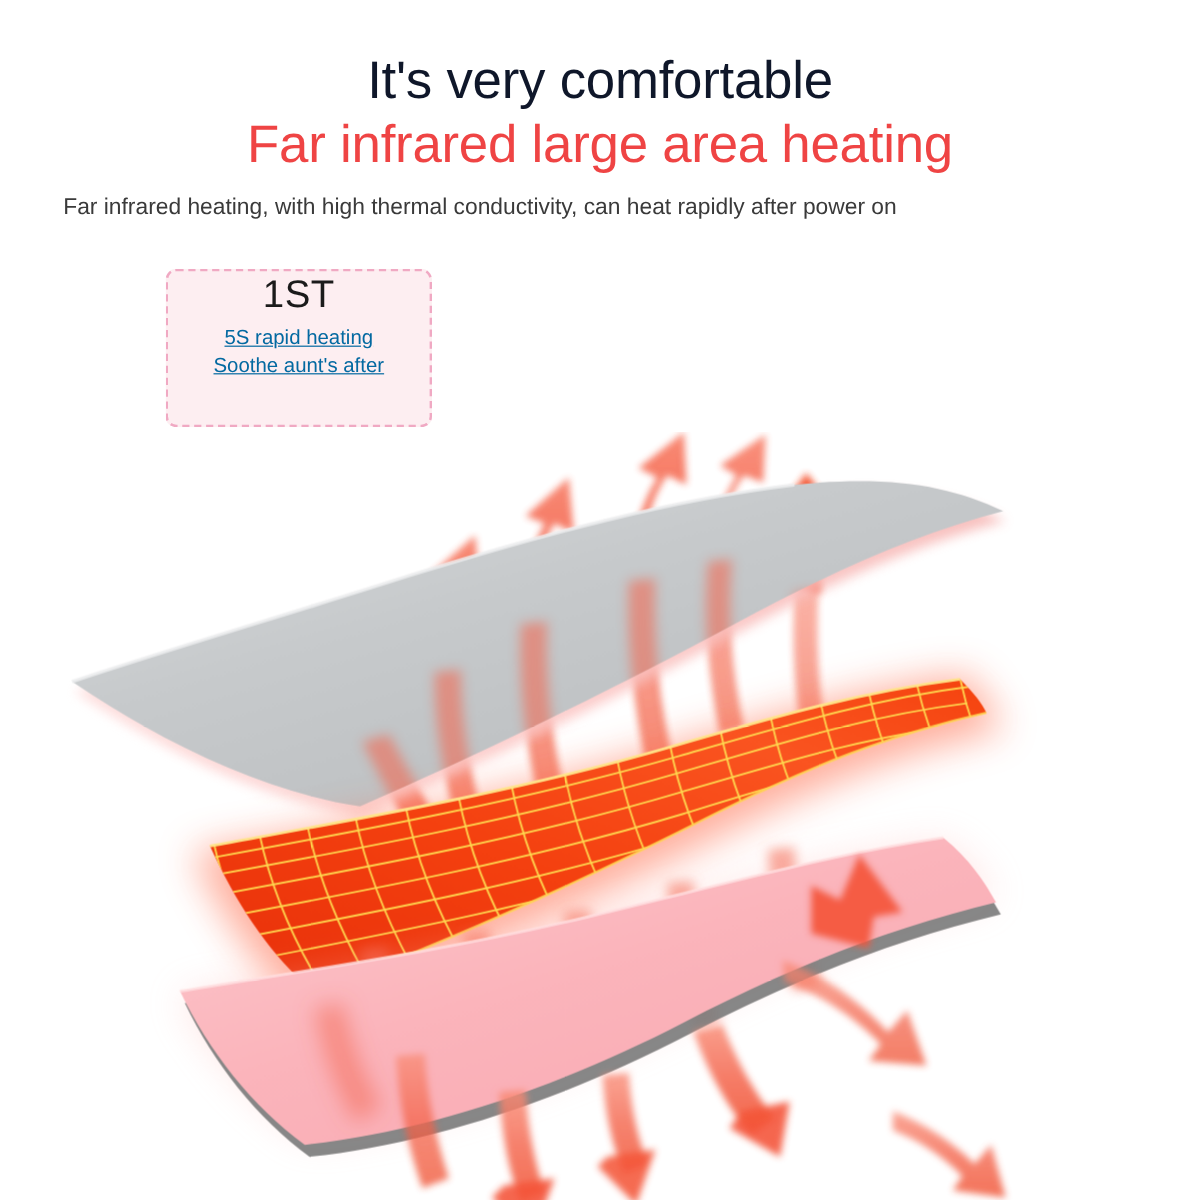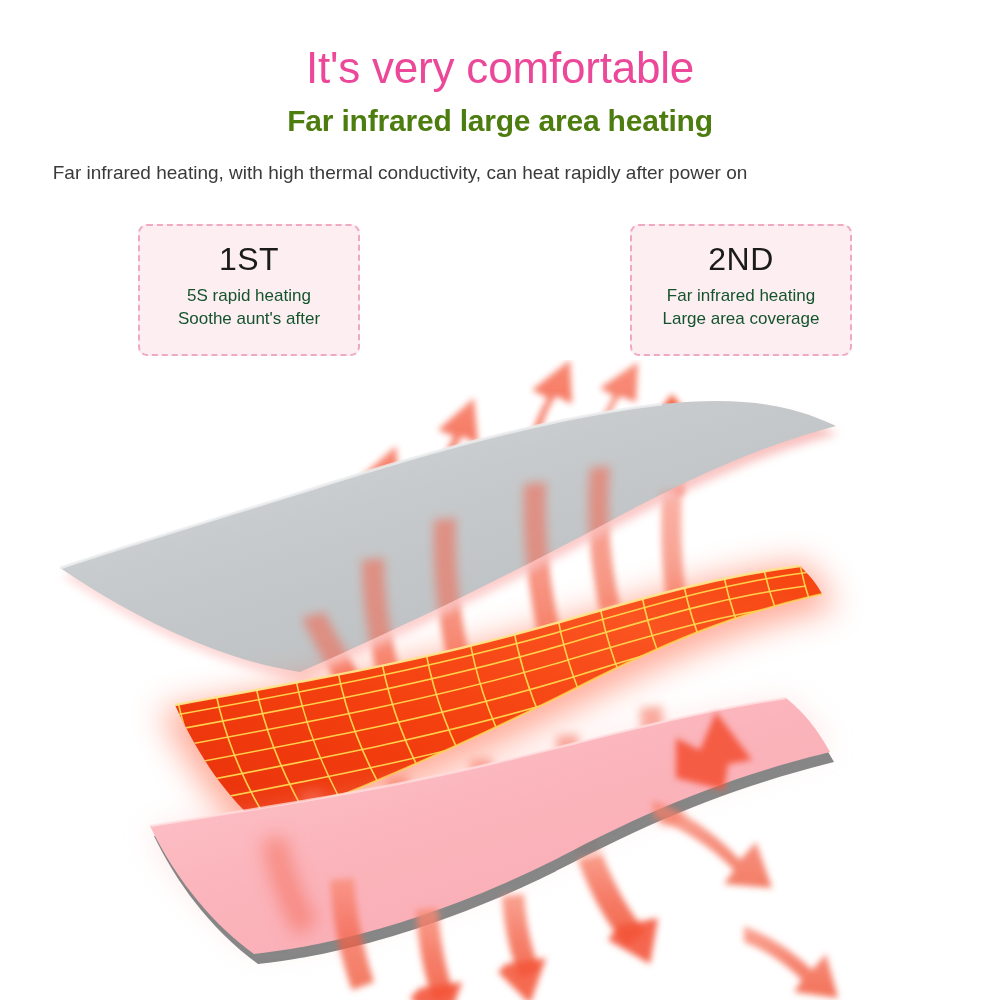--- a/index.html
+++ b/index.html
@@ -18,29 +18,29 @@
   .headline{
     position:absolute;left:0;top:42px;width:1000px;
     text-align:center;
   }
   .headline .l1{
     display:block;
     font-size:44px;
     line-height:52px;
     font-weight:400;
     letter-spacing:-0.2px;
-    color:#ec4899;
+    color:#0f172a;
   }
   .headline .l2{
     display:block;
-    font-size:30px;
+    font-size:44px;
     line-height:54px;
-    font-weight:700;
+    font-weight:400;
     letter-spacing:-0.2px;
-    color:#4d7c0f;
+    color:#ef4444;
   }
   .subline{
     position:absolute;left:0;top:160px;width:800px;
     text-align:center;
     font-size:19px;
     line-height:26px;
     color:#3a3a3a;
     font-weight:400;
   }
 
@@ -51,35 +51,36 @@
     display:flex;justify-content:space-between;
   }
   .fbox{
     width:222px;height:132px;
     box-sizing:border-box;
     background:#fdeef1;
     border:2px dashed #f0a9c3;
     border-radius:9px;
     display:flex;flex-direction:column;
     align-items:center;justify-content:flex-start;
-    padding-top:14px;
+    padding-top:0;
   }
   .fbox .rank{
     font-size:32px;
     line-height:38px;
     font-weight:400;
     color:#1b1b1b;
     letter-spacing:0.5px;
   }
   .fbox .ln{
     font-size:17px;
     line-height:23px;
-    color:#14532d;
+    color:#0369a1;
     font-weight:400;
     white-space:nowrap;
+    text-decoration:underline;
   }
   .fbox .ln.first{margin-top:6px;}
 
   
   .illus{
     position:absolute;left:0;top:360px;width:1000px;height:640px;
   }
   .illus svg{display:block;width:1000px;height:640px;}
 </style>
 </head>
@@ -94,25 +95,20 @@
   <div class="subline">Far infrared heating, with high thermal conductivity, can heat rapidly after power on</div>
 
   <div class="features">
 
     <div class="fbox">
       <div class="rank">1ST</div>
       <div class="ln first">5S rapid heating</div>
       <div class="ln">Soothe aunt's after</div>
     </div>
 
-    <div class="fbox">
-      <div class="rank">2ND</div>
-      <div class="ln first">Far infrared heating</div>
-      <div class="ln">Large area coverage</div>
-    </div>
 
 
   </div>
 
   <div class="illus">
     <svg viewBox="0 0 1000 640" xmlns="http://www.w3.org/2000/svg">
       <defs>
 
         <filter id="bl3" x="-40%" y="-40%" width="180%" height="180%">
           <feGaussianBlur stdDeviation="3"></feGaussianBlur>

